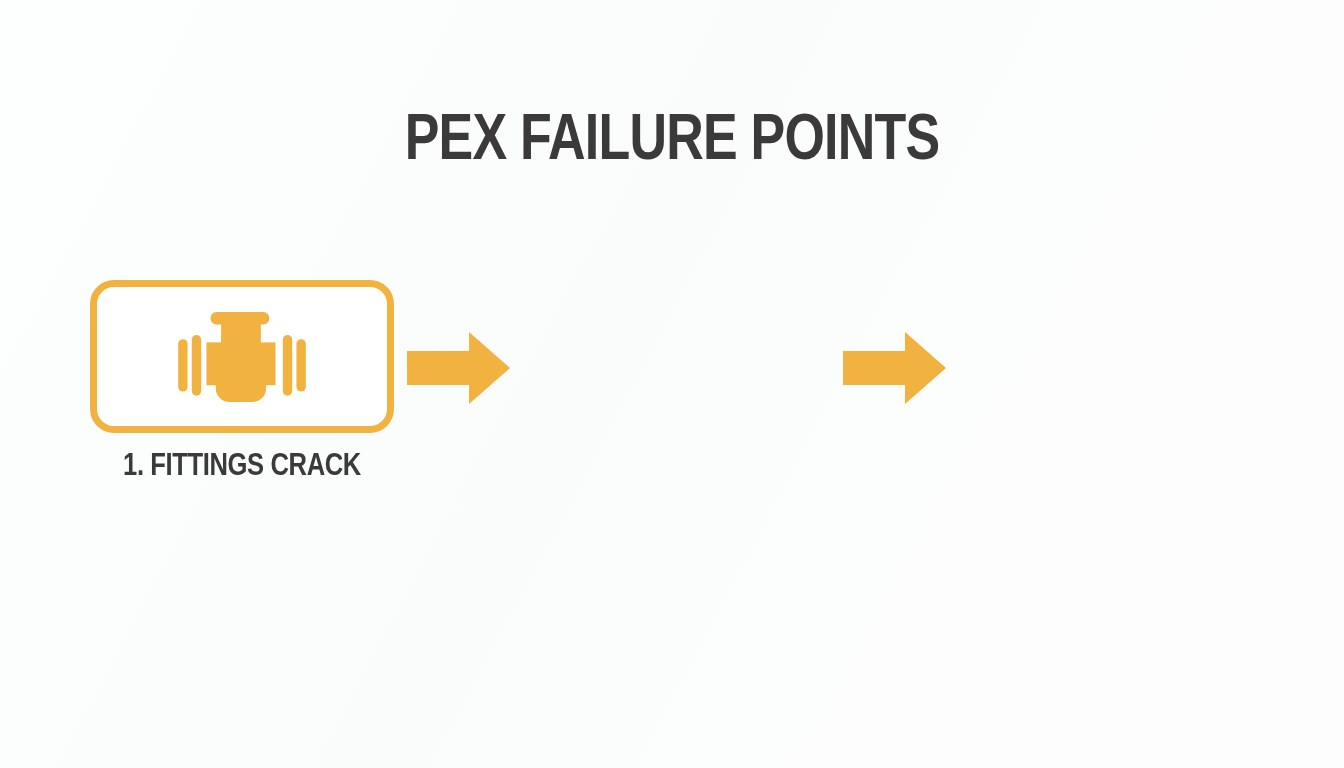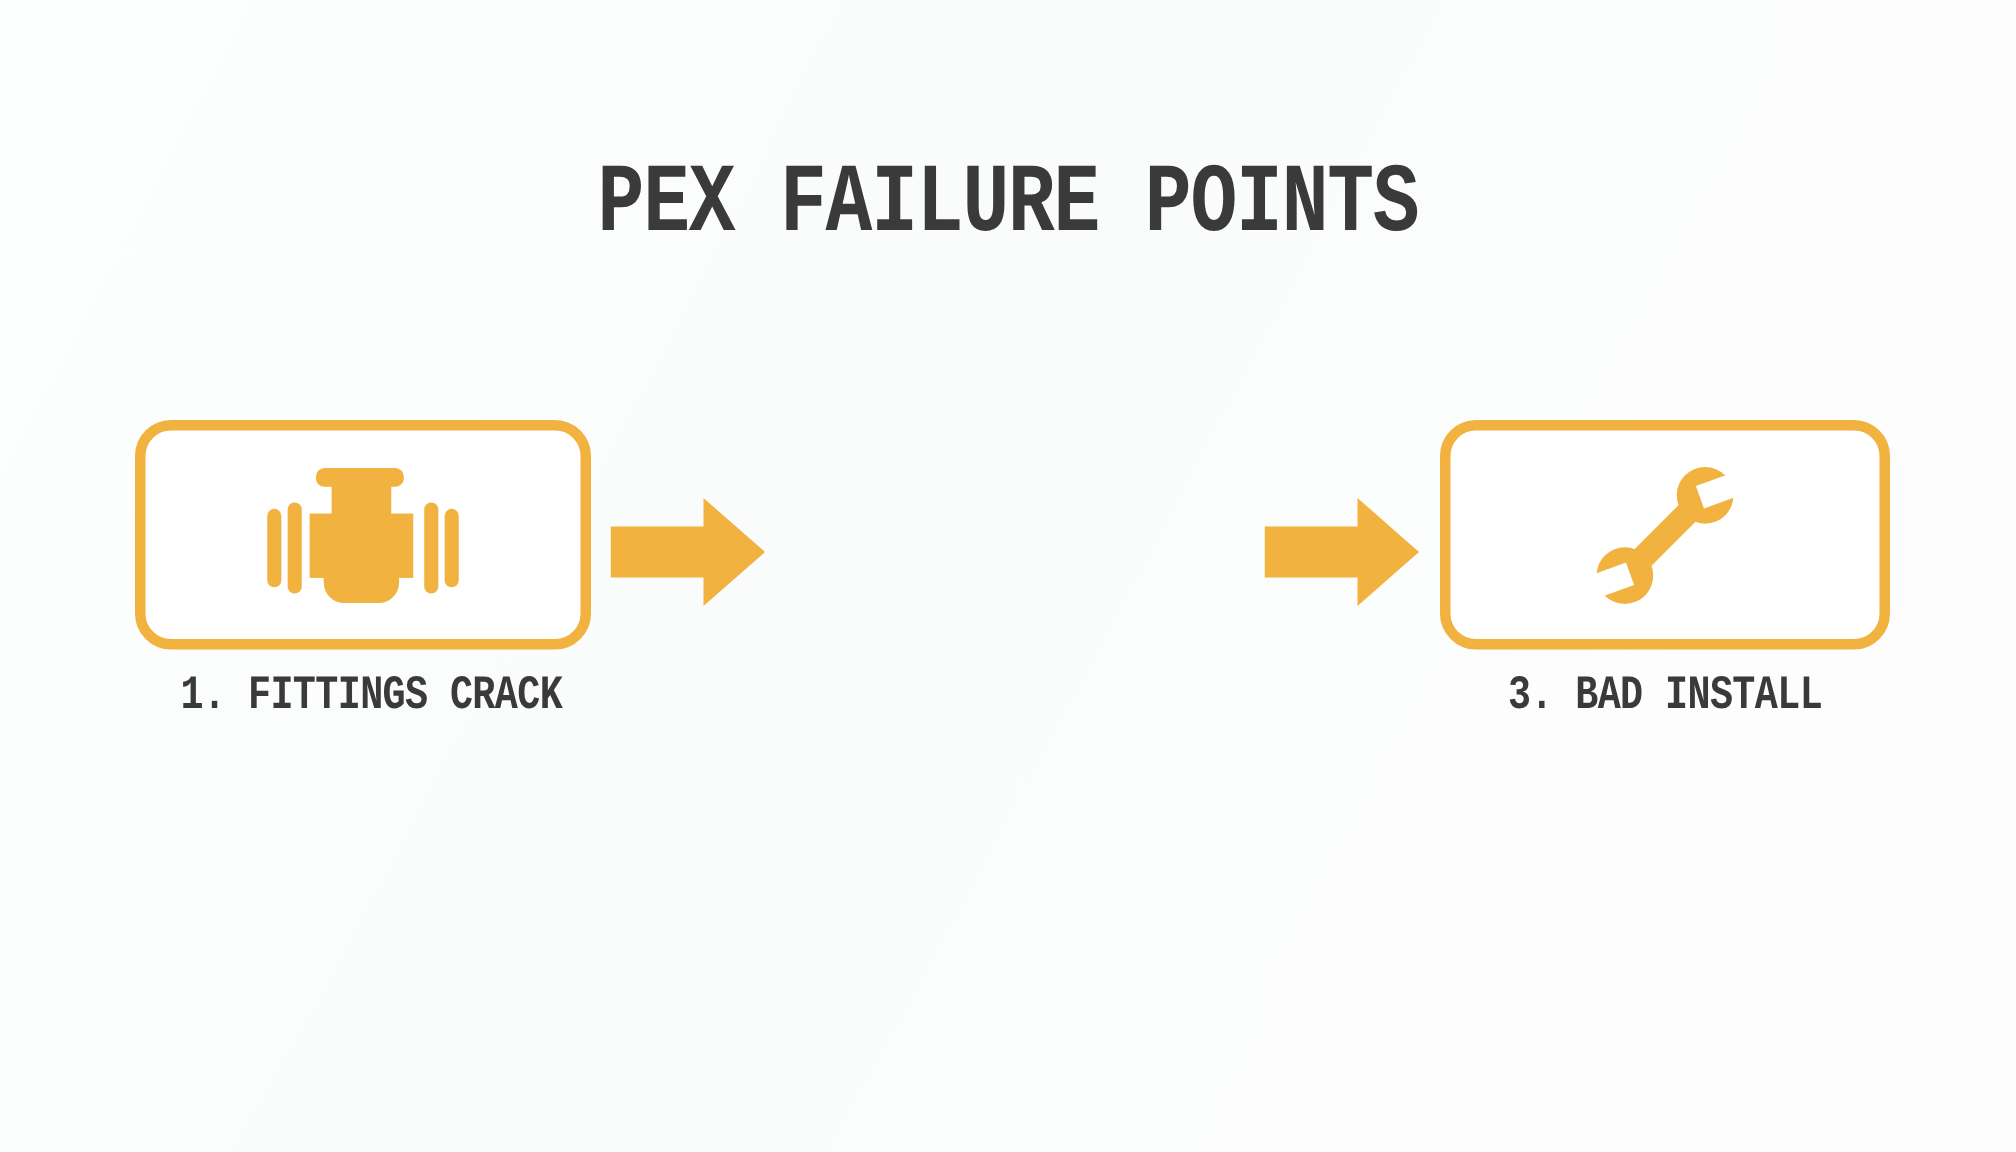--- a/index.html
+++ b/index.html
@@ -8,21 +8,21 @@
     --background:#FDFDFD;
     --box_fill:#FFFFFF;
   }
   *{box-sizing:border-box;}
   html,body{margin:0;padding:0;}
   .canvas{
     position:relative;
     width:1344px;height:768px;
     overflow:hidden;
     background:linear-gradient(118deg,#fdfefe 0%,#fafcfc 45%,var(--background) 80%);
-    font-family:Liberation Mono, monospace;
+    font-family:Liberation Sans, sans-serif;
   }
   .title{
     position:absolute;top:104px;left:0;width:100%;
     margin:0;text-align:center;
     font-weight:700;font-size:65px;line-height:1;
     letter-spacing:-1px;color:var(--text);
     transform:scaleX(.8);
   }
   .step{
     position:absolute;top:280px;width:304px;
@@ -74,28 +74,14 @@
 
   <svg class="arrow" style="left:407px" viewBox="0 0 103 72" width="103" height="72" aria-hidden="true">
     <polygon fill="currentColor" points="0,19 62,19 62,0 103,36 62,72 62,53 0,53"></polygon>
   </svg>
 
 
   <svg class="arrow" style="left:843px" viewBox="0 0 103 72" width="103" height="72" aria-hidden="true">
     <polygon fill="currentColor" points="0,19 62,19 62,0 103,36 62,72 62,53 0,53"></polygon>
   </svg>
 
-  <div class="step" style="left:960px;width:300px">
-    <div class="box">
-      <svg class="icon" viewBox="0 0 100 100" width="122" height="122" aria-hidden="true">
-        <g transform="rotate(45 50 50)">
-          <rect x="43.5" y="20" width="13" height="60" fill="currentColor"></rect>
-          <circle cx="50" cy="19" r="15.5" fill="currentColor"></circle>
-          <circle cx="50" cy="81" r="15.5" fill="currentColor"></circle>
-          <rect x="43.5" y="-5" width="13" height="27" fill="var(--box_fill)" transform="rotate(25 50 19)"></rect>
-          <rect x="43.5" y="78" width="13" height="27" fill="var(--box_fill)" transform="rotate(25 50 81)"></rect>
-        </g>
-      </svg>
-    </div>
-    <div class="label">3. BAD INSTALL</div>
-  </div>
 
 </div>
 
 </body></html>

